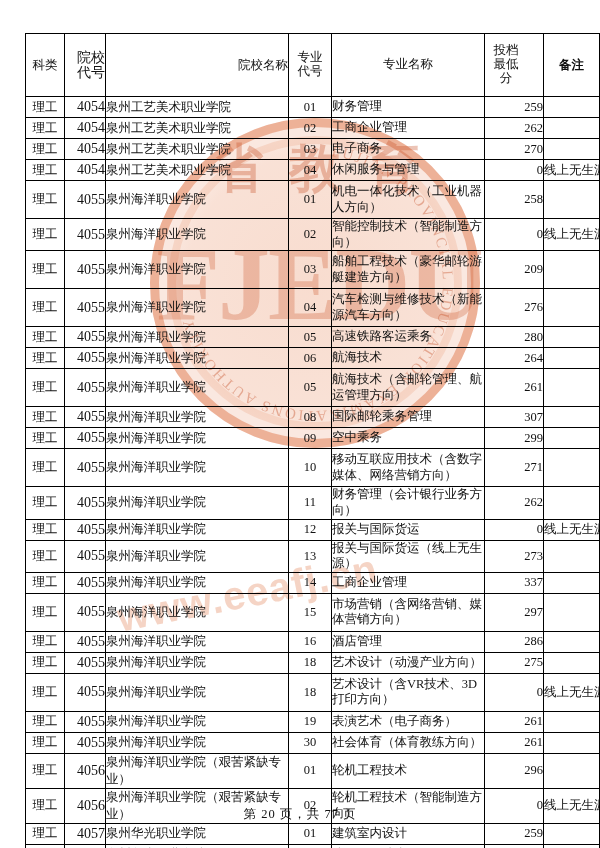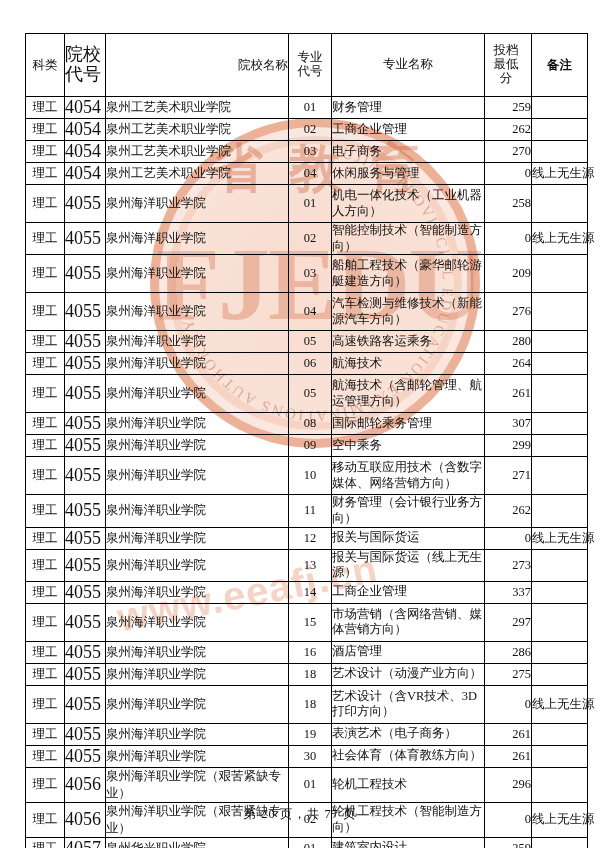--- a/index.html
+++ b/index.html
@@ -120,21 +120,21 @@
   thead th{
     height:62px;
     text-align:center;
     font-size:13px;
     line-height:1.12;
     font-weight:400;
   }
   .h-narrow{line-height:1.1;}
 
   .c-cat   {width:38px;text-align:center;font-size:12.5px;}
-  .c-code  {width:40px;text-align:left;font-size:18px;}
+  .c-code  {width:40px;text-align:right;font-size:14px;}
   .c-school{width:182px;text-align:left;font-size:12.5px;padding-left:4px;}
   .c-mcode {width:42px;text-align:center;font-size:12.5px;}
   .c-major {width:152px;text-align:left;font-size:12.5px;padding-left:4px;line-height:1.25;}
   .c-score {width:42px;text-align:right;font-size:12.5px;padding-right:3px;}
   .c-note  {width:55px;text-align:left;font-size:12.5px;padding-left:2px;white-space:nowrap;}
 
   tbody tr{height:21px;}
   tbody tr.tall{height:38px;}
   tbody td{padding-top:1px;padding-bottom:1px;}
 
@@ -181,21 +181,21 @@
         <th class="c-code h-narrow">
           <div>院校</div>
           <div>代号</div>
         </th>
         <th class="c-school" style="text-align:right;">院校名称</th>
         <th class="c-mcode h-narrow">
           <div>专业</div>
           <div>代号</div>
         </th>
         <th class="c-major" style="text-align:center;">专业名称</th>
-        <th class="c-score h-narrow" style="text-align:center;padding-right:4px;">
+        <th class="c-score h-narrow" style="text-align:center;padding-right:16px;">
           <div>投档</div>
           <div>最低</div>
           <div>分</div>
         </th>
         <th class="c-note" style="text-align:center;padding-left:0;font-weight:bold;">备注</th>
       </tr>
     </thead>
     <tbody id="table-body">
         <tr>
           <td class="c-cat">理工</td>

